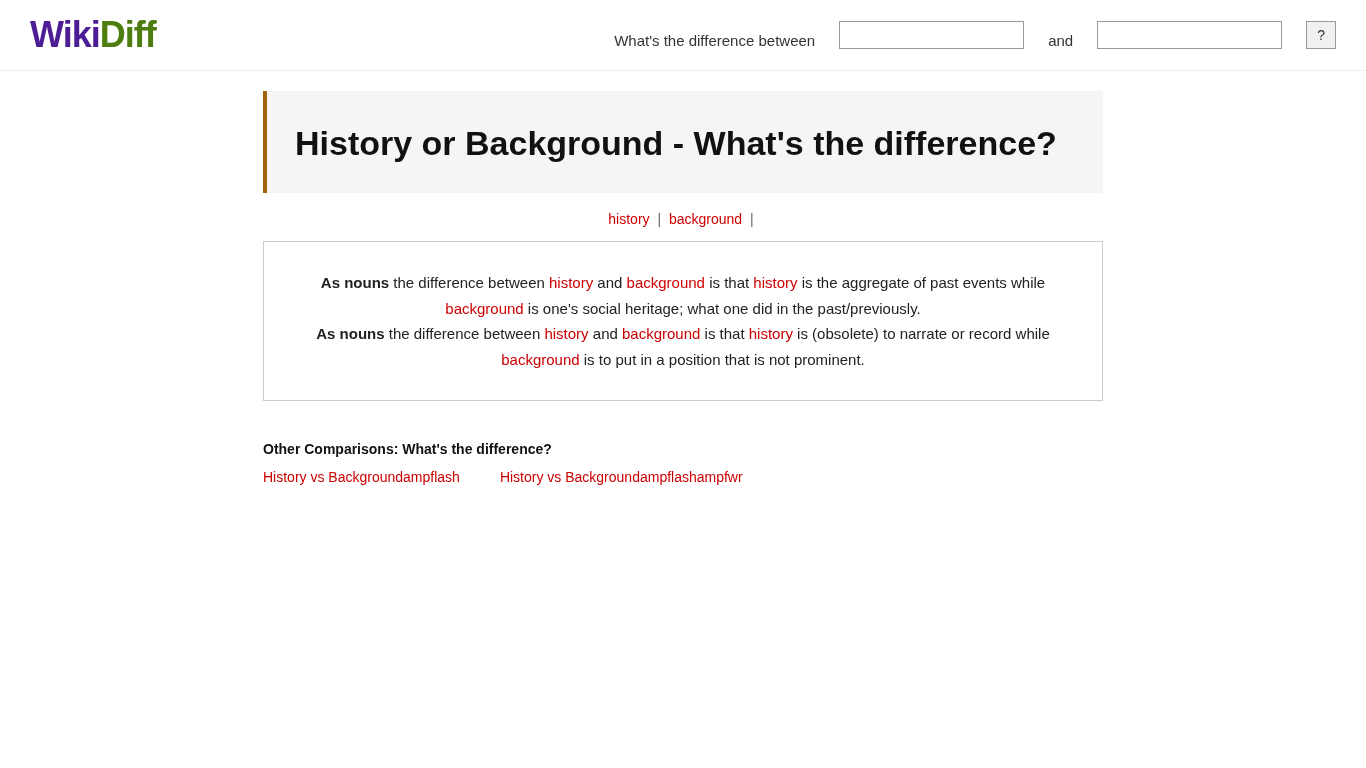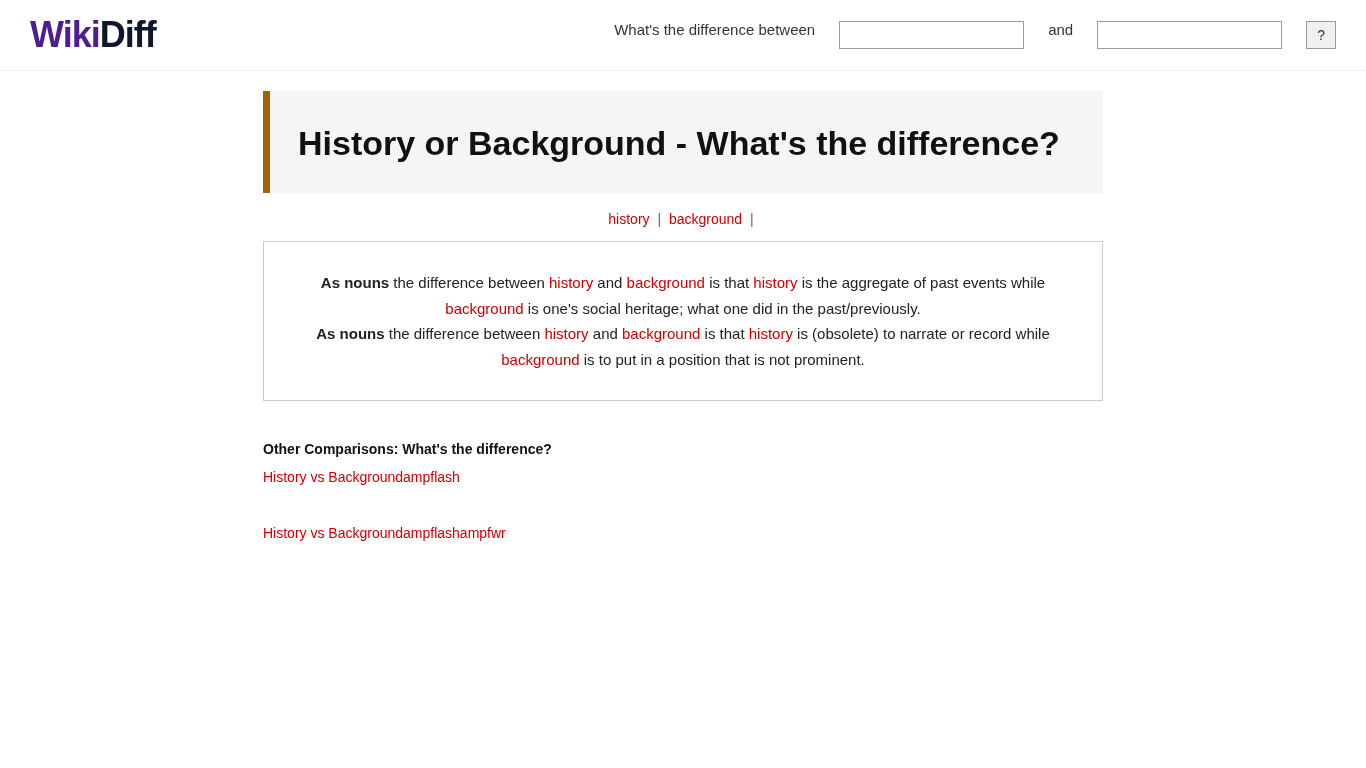--- a/index.html
+++ b/index.html
@@ -20,25 +20,25 @@
     }
     .logo {
       font-size: 36px;
       font-weight: bold;
       text-decoration: none;
       color: #111;
       margin-right: auto;
       letter-spacing: -1px;
     }
     .logo-wiki { color: #4c1d95; text-align: center; }
-    .logo-diff { color: #0f172a; margin-top: 6px; }
+    .logo-diff { color: #4d7c0f; margin-top: 6px; }
 
     .search-bar {
       display: flex;
-      align-items: flex-start;
+      align-items: flex-end;
       gap: 24px;
       font-size: 15px;
       color: #333;
     }
     .search-bar label {
       white-space: nowrap;
     }
     .search-bar input {
       border: 1px solid #999;
       padding: 5px 8px;
@@ -63,21 +63,21 @@
       max-width: 900px;
       margin: 0 auto;
       padding: 20px 30px;
     }
 
     
     .title-box {
       background: #f5f5f5;
       padding: 30px 28px 28px 28px;
       margin-bottom: 18px;
-      border-left: 7px solid #a16207;
+      border-left: 4px solid #a16207;
     }
     .title-box h1 {
       font-size: 34px;
       font-weight: bold;
       color: #111;
       line-height: 1.3;
     }
 
     
     .breadcrumb {
@@ -120,21 +120,20 @@
     .other-comparisons h2 {
       font-size: 14px;
       font-weight: bold;
       color: #111;
       margin-bottom: 12px;
     }
     .comparison-links {
       display: flex;
       gap: 40px;
       flex-wrap: wrap;
-      flex-direction: column;
     }
     .comparison-links a {
       color: #cc0000;
       text-decoration: none;
       font-size: 14px;
     }
   </style>
 </head>
 <body>
 

